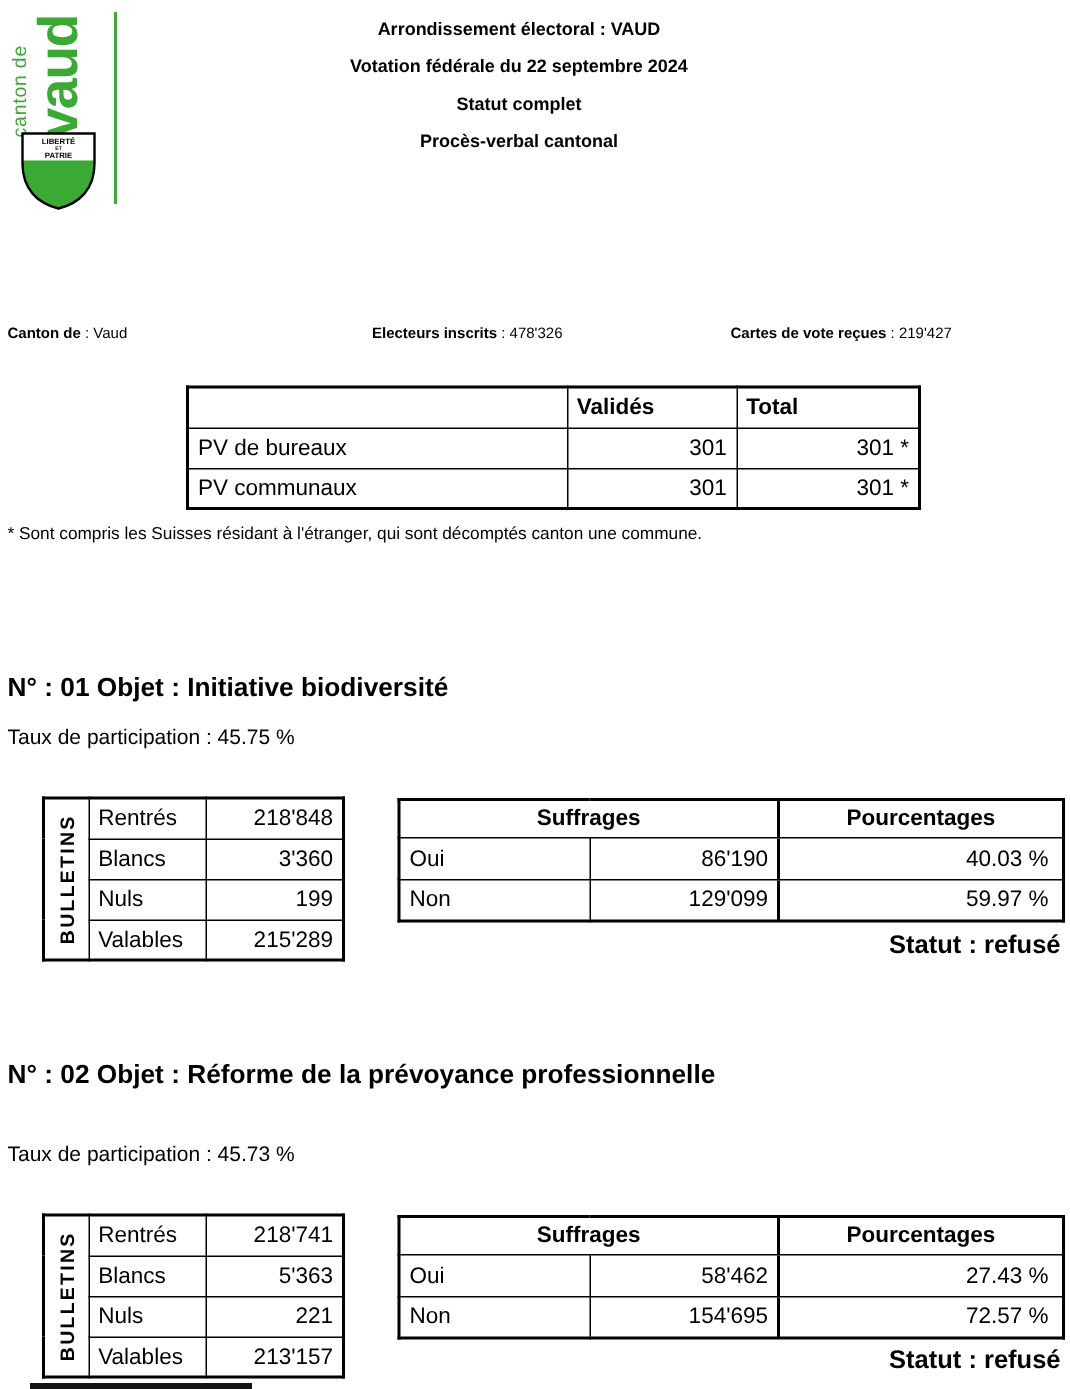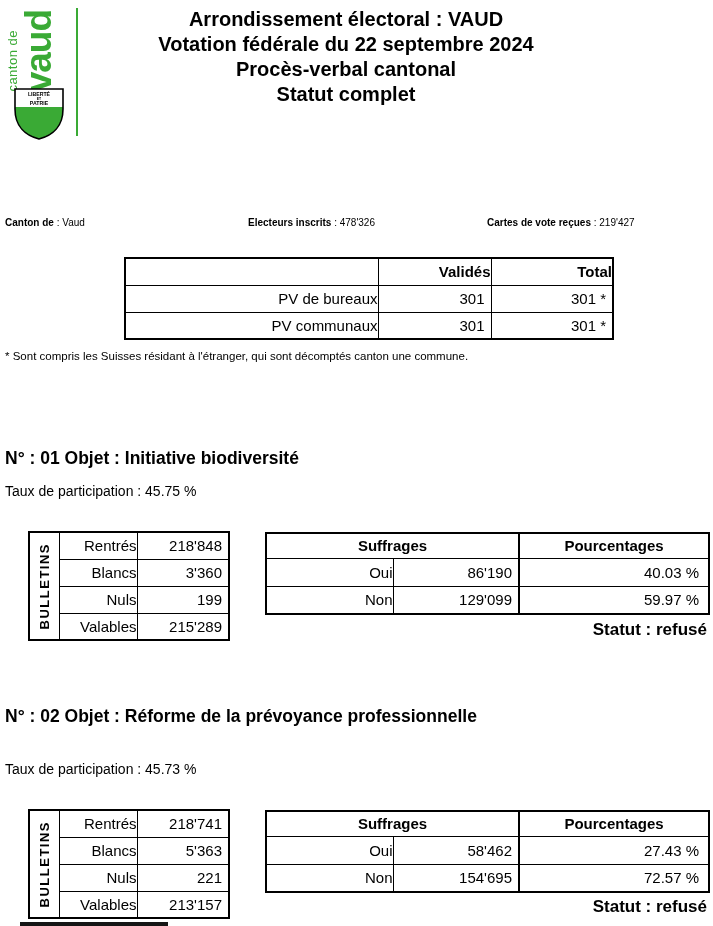--- a/index.html
+++ b/index.html
@@ -30,32 +30,32 @@
   }
   .logo-cantonde { font-size: 13px; letter-spacing: 0.5px; padding-left: 1px; }
   .logo-vaud { font-size: 37px; font-weight: bold; letter-spacing: -1px; }
   .logo-shield { position: absolute; left: 9px; top: 83px; }
   .green-rule {
     position: absolute; left: 76px; top: 8px; width: 2px; height: 128px;
     background: var(--green);
   }
   .title-block {
     position: absolute; left: 0; top: 7px; width: 692px;
-    text-align: center; font-weight: bold; font-size: 20px; line-height: 25px;
+    text-align: center; font-weight: bold; font-size: 12px; line-height: 25px;
   }
 
   
   .summary-item { position: absolute; top: 217px; font-size: 10px; white-space: nowrap; }
   .summary-item b { font-weight: bold; }
 
   
   table { border-collapse: collapse; table-layout: fixed; }
   td, th { border: 1.5px solid #000; font-size: 15px; overflow: hidden; white-space: nowrap; }
   table.outer { border: 2px solid #000; }
-  .tl { text-align: right; padding-left: 6px; }
+  .tl { text-align: left; padding-left: 6px; }
   .tr { text-align: right; padding-right: 6px; }
   .tc { text-align: center; }
 
   
   .pv-table { position: absolute; left: 124px; top: 257px; }
   .pv-table td { height: 27px; }
   .pv-table .hdr { font-weight: bold; }
 
   .footnote { position: absolute; left: 5px; top: 350px; font-size: 11.5px; }
 
@@ -103,22 +103,22 @@
       <text x="26" y="9" text-anchor="middle" font-size="5.2" font-weight="bold" fill="#000">LIBERTÉ</text>
       <text x="26" y="13" text-anchor="middle" font-size="3.4" font-weight="bold" fill="#000">ET</text>
       <text x="26" y="18" text-anchor="middle" font-size="5.2" font-weight="bold" fill="#000">PATRIE</text>
     </svg>
   </div>
   <div class="green-rule"></div>
 
   <div class="title-block">
     <div>Arrondissement électoral : VAUD</div>
     <div>Votation fédérale du 22 septembre 2024</div>
+    <div>Statut complet</div>
     <div>Procès-verbal cantonal</div>
-    <div>Statut complet</div>
   </div>
 
   <div class="summary-item" style="left:5px;">
     <b>Canton de</b><span> : Vaud</span>
   </div>
   <div class="summary-item" style="left:248px;">
     <b>Electeurs inscrits</b><span> : 478'326</span>
   </div>
   <div class="summary-item" style="left:487px;">
     <b>Cartes de vote reçues</b><span> : 219'427</span>

